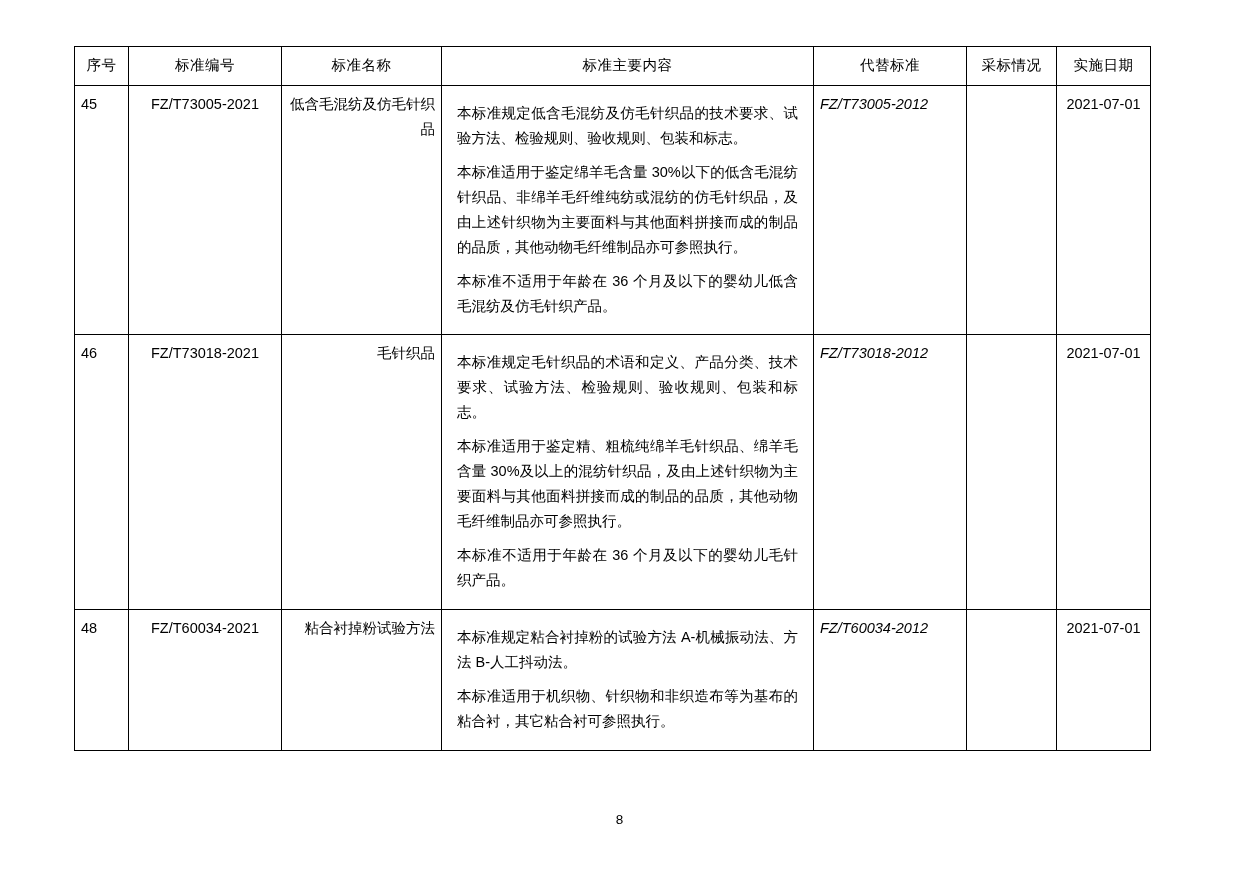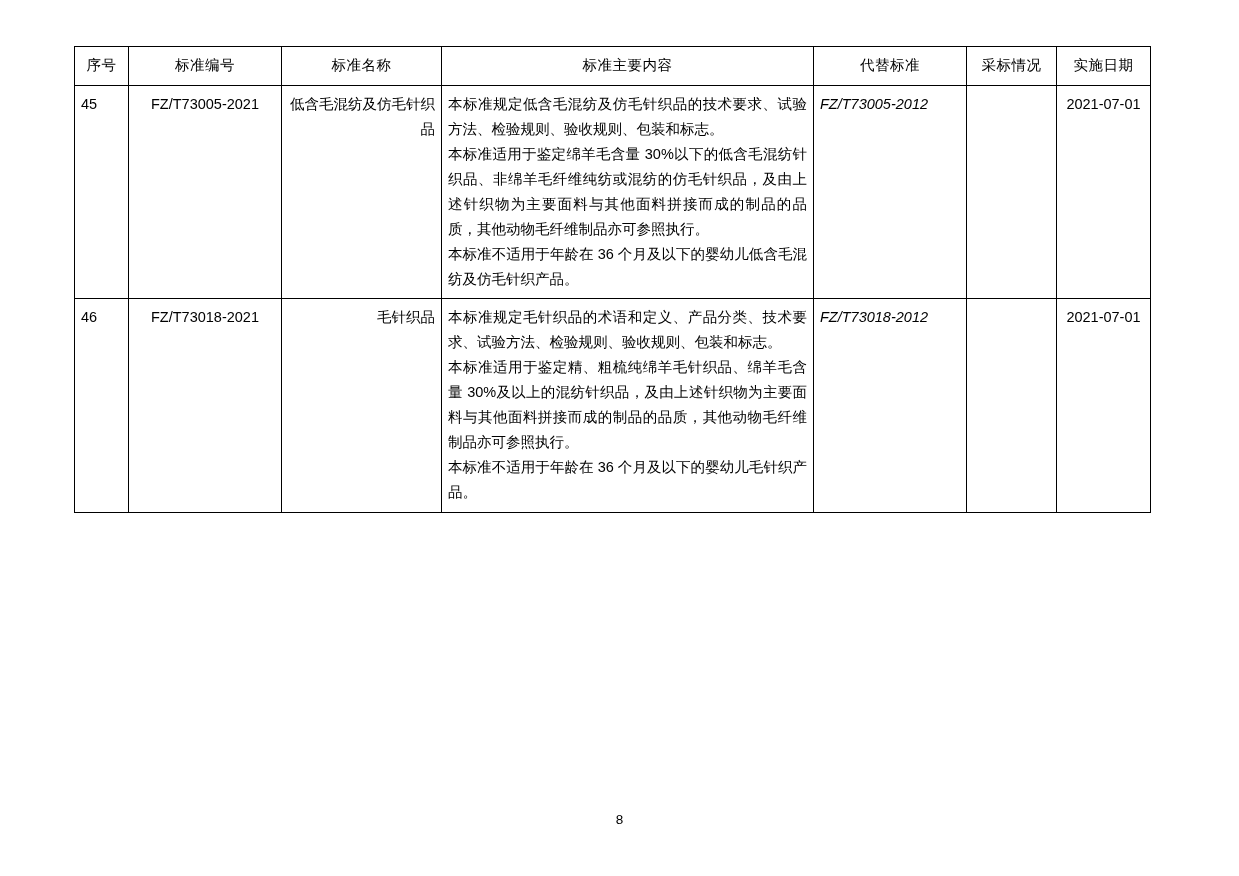--- a/index.html
+++ b/index.html
@@ -60,21 +60,21 @@
 
   td.seq { text-align: left; padding-left: 7px; }
   td.code { text-align: center; padding-left: 9px; }
   td.name { text-align: right; padding-left: 8px; }
   td.content { text-align: justify; text-justify: inter-ideograph; padding-left: 9px; padding-right: 9px; }
   td.replace { text-align: left; padding-left: 9px; font-style: italic; }
   td.adopt { text-align: center; }
   td.date { text-align: center; letter-spacing: 0px; }
 
   .content p {
-    margin: 0;
+    margin: 9px;
   }
   .page-number {
     position: absolute;
     top: 812px;
     left: 0;
     width: 1239px;
     text-align: center;
     font-size: 13.5px;
     color: #000000;
   }
@@ -125,18 +125,30 @@
           <td class="name">毛针织品</td>
           <td class="content">
             <p>本标准规定毛针织品的术语和定义、产品分类、技术要求、试验方法、检验规则、验收规则、包装和标志。</p>
             <p>本标准适用于鉴定精、粗梳纯绵羊毛针织品、绵羊毛含量 30%及以上的混纺针织品，及由上述针织物为主要面料与其他面料拼接而成的制品的品质，其他动物毛纤维制品亦可参照执行。</p>
             <p>本标准不适用于年龄在 36 个月及以下的婴幼儿毛针织产品。</p>
           </td>
           <td class="replace">FZ/T73018-2012</td>
           <td class="adopt"></td>
           <td class="date">2021-07-01</td>
         </tr>
+        <tr>
+          <td class="seq">48</td>
+          <td class="code">FZ/T60034-2021</td>
+          <td class="name">粘合衬掉粉试验方法</td>
+          <td class="content">
+            <p>本标准规定粘合衬掉粉的试验方法 A-机械振动法、方法 B-人工抖动法。</p>
+            <p>本标准适用于机织物、针织物和非织造布等为基布的粘合衬，其它粘合衬可参照执行。</p>
+          </td>
+          <td class="replace">FZ/T60034-2012</td>
+          <td class="adopt"></td>
+          <td class="date">2021-07-01</td>
+        </tr>
       </tbody>
     </table>
   </div>
 
   <div class="page-number">8</div>
 </div>
 
 </body></html>

